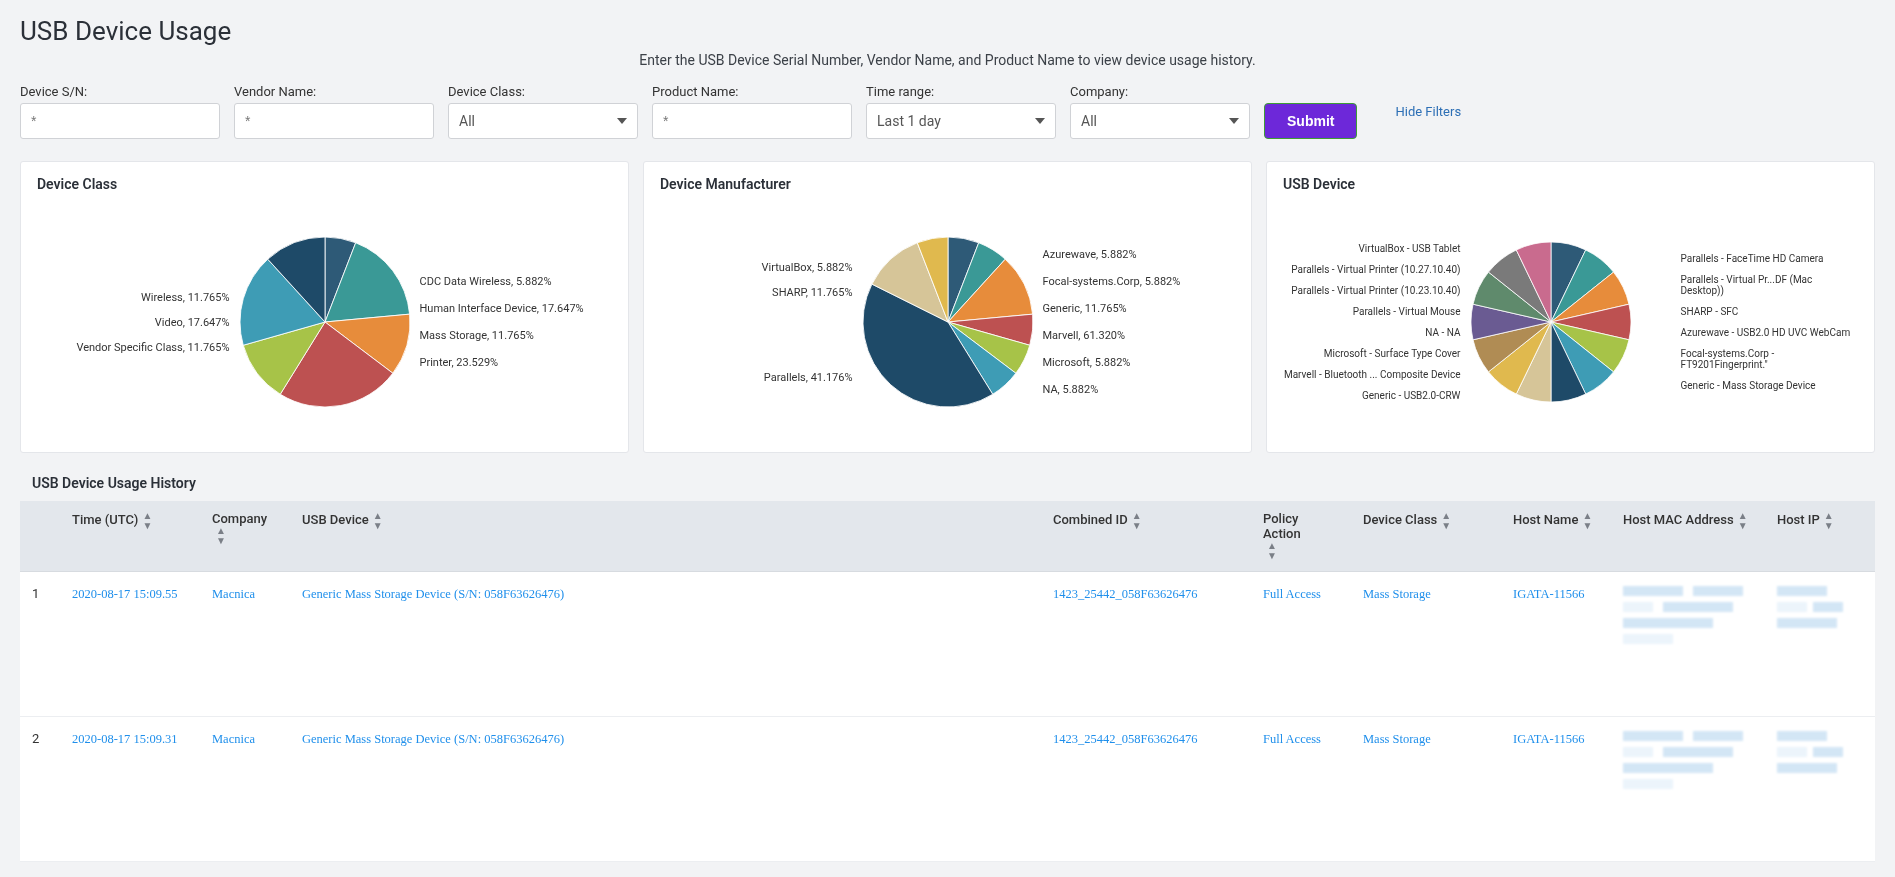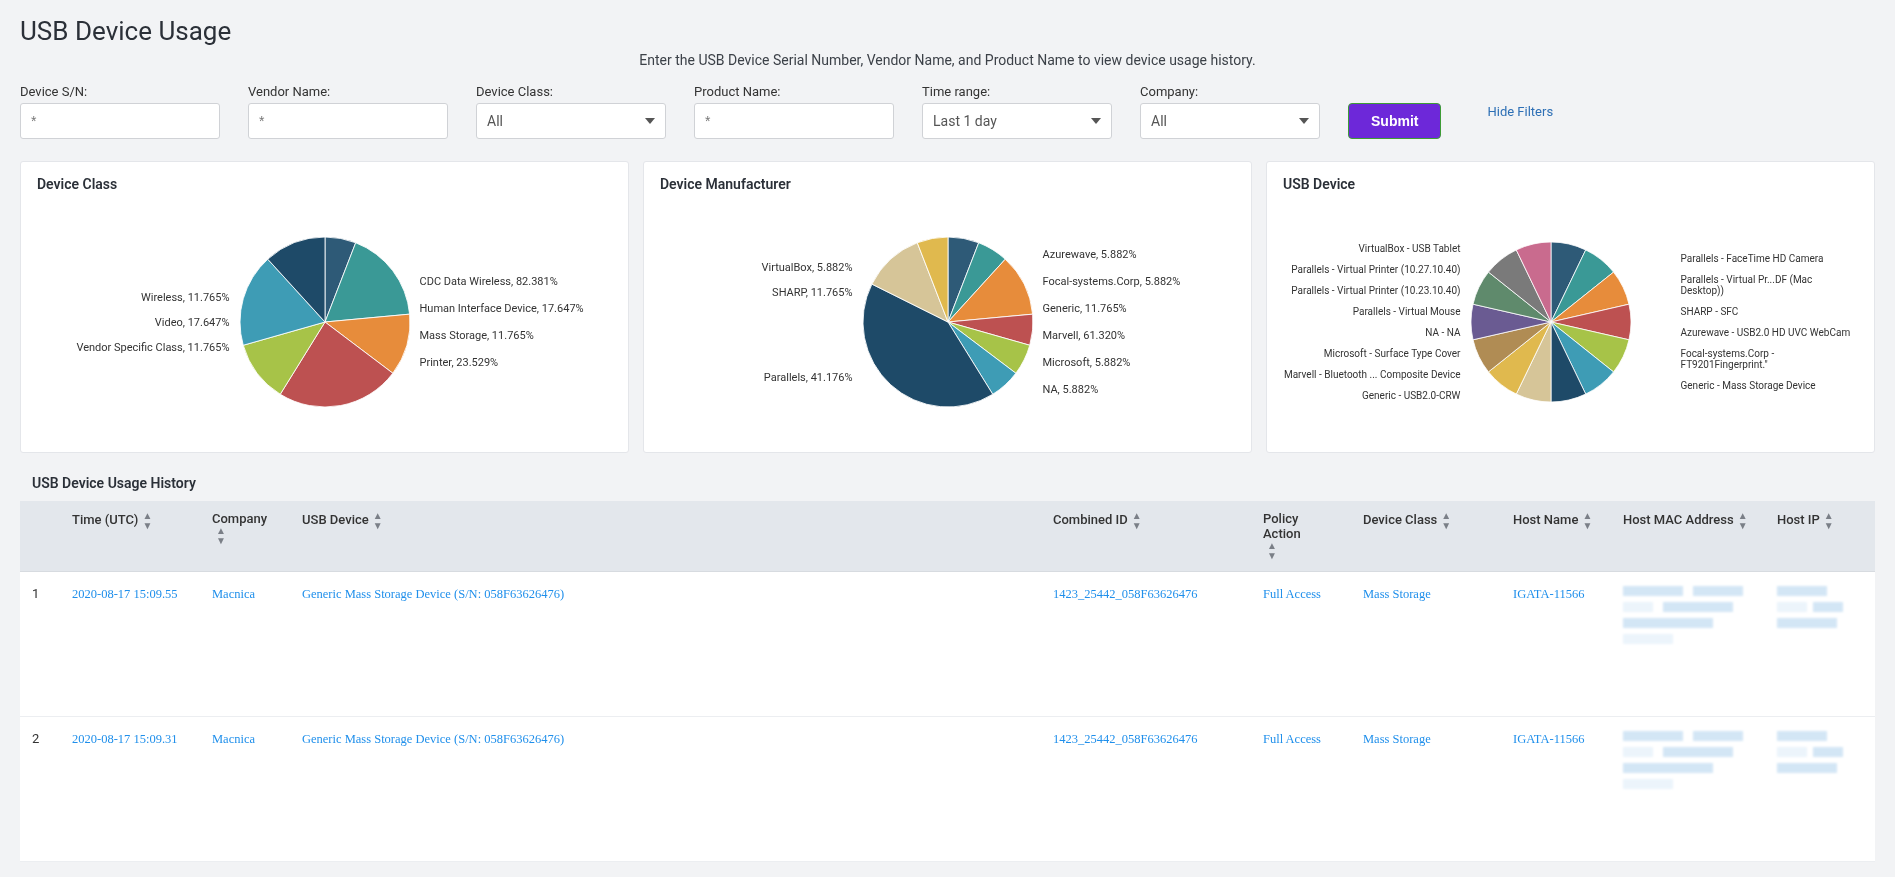--- a/index.html
+++ b/index.html
@@ -7,21 +7,21 @@
     font-family: -apple-system, BlinkMacSystemFont, "Segoe UI", Roboto, Helvetica, Arial, sans-serif;
     background: #f2f3f5;
     color: #333;
     font-size: 13px;
     width: 1895px;
   }
   .page { padding: 16px 20px; }
   h1.page-title { font-size: 26px; font-weight: 400; color: #2b3038; margin-bottom: 6px; }
   .page-subtitle { font-size: 14px; color: #3c4148; margin-bottom: 16px; text-align: center; }
 
-  .filters-row { display: flex; gap: 28px; align-items: flex-end; margin-bottom: 22px; }
+  .filters-row { display: flex; gap: 14px; align-items: flex-end; margin-bottom: 22px; }
   .filter-group { display: flex; flex-direction: column; gap: 4px; }
   .filter-label { font-size: 13px; color: #333; }
   .filter-input, .filter-select {
     height: 36px;
     border: 1px solid #d0d2d6;
     border-radius: 3px;
     background: #fff;
     padding: 0 10px;
     font-size: 14px;
     color: #555;
@@ -43,21 +43,21 @@
     height: 36px;
     padding: 0 22px;
     background: #6d28d9;
     color: #fff;
     border: 1px solid #3e9c36;
     border-radius: 4px;
     font-size: 14px;
     font-weight: 600;
     cursor: pointer;
   }
-  .link-hide { color: #2d6fb5; font-size: 13px; align-self: center; margin-left: 18px; cursor: pointer; }
+  .link-hide { color: #2d6fb5; font-size: 13px; align-self: center; margin-left: 24px; cursor: pointer; }
 
   .charts-row { display: flex; gap: 14px; margin-bottom: 22px; }
   .card {
     background: #fff;
     border: 1px solid #e4e6ea;
     border-radius: 3px;
     padding: 14px 16px 10px;
     flex: 1;
   }
   .card-title { font-size: 14px; font-weight: 600; color: #2b3038; margin-bottom: 10px; }
@@ -173,21 +173,21 @@
         <svg class="pie" width="170" height="170" viewBox="-1 -1 2 2">
             <path d="M 0 0 L 6.123233995736766e-17 -1 A 1 1 0 0 1 0.36122098764252636 -0.9324802400515293 Z" fill="#2e5a77" stroke="#fff" stroke-width="0.01"></path>
             <path d="M 0 0 L 0.36122098764252636 -0.9324802400515293 A 1 1 0 0 1 0.99573178880037 -0.0922941210067859 Z" fill="#3a9996" stroke="#fff" stroke-width="0.01"></path>
             <path d="M 0 0 L 0.99573178880037 -0.0922941210067859 A 1 1 0 0 1 0.798021681923252 0.6026287374332426 Z" fill="#e78c3b" stroke="#fff" stroke-width="0.01"></path>
             <path d="M 0 0 L 0.798021681923252 0.6026287374332426 A 1 1 0 0 1 -0.5264038810294476 0.85023464645775 Z" fill="#bd5151" stroke="#fff" stroke-width="0.01"></path>
             <path d="M 0 0 L -0.5264038810294476 0.85023464645775 A 1 1 0 0 1 -0.961821597243524 0.2736772096392322 Z" fill="#a7c348" stroke="#fff" stroke-width="0.01"></path>
             <path d="M 0 0 L -0.961821597243524 0.2736772096392322 A 1 1 0 0 1 -0.673709300384374 -0.7389964672280899 Z" fill="#3e9cb5" stroke="#fff" stroke-width="0.01"></path>
             <path d="M 0 0 L -0.673709300384374 -0.7389964672280899 A 1 1 0 0 1 7.044813998280222e-16 -1 Z" fill="#1e4a68" stroke="#fff" stroke-width="0.01"></path>
           </svg>
         <div class="pie-labels-right">
-          <span>CDC Data Wireless, 82.381%</span>
+          <span>CDC Data Wireless, 5.882%</span>
           <span>Human Interface Device, 17.647%</span>
           <span>Mass Storage, 11.765%</span>
           <span>Printer, 23.529%</span>
         </div>
       </div>
     </div>
 
     <div class="card">
       <div class="card-title">Device Manufacturer</div>
       <div class="chart-wrap">

